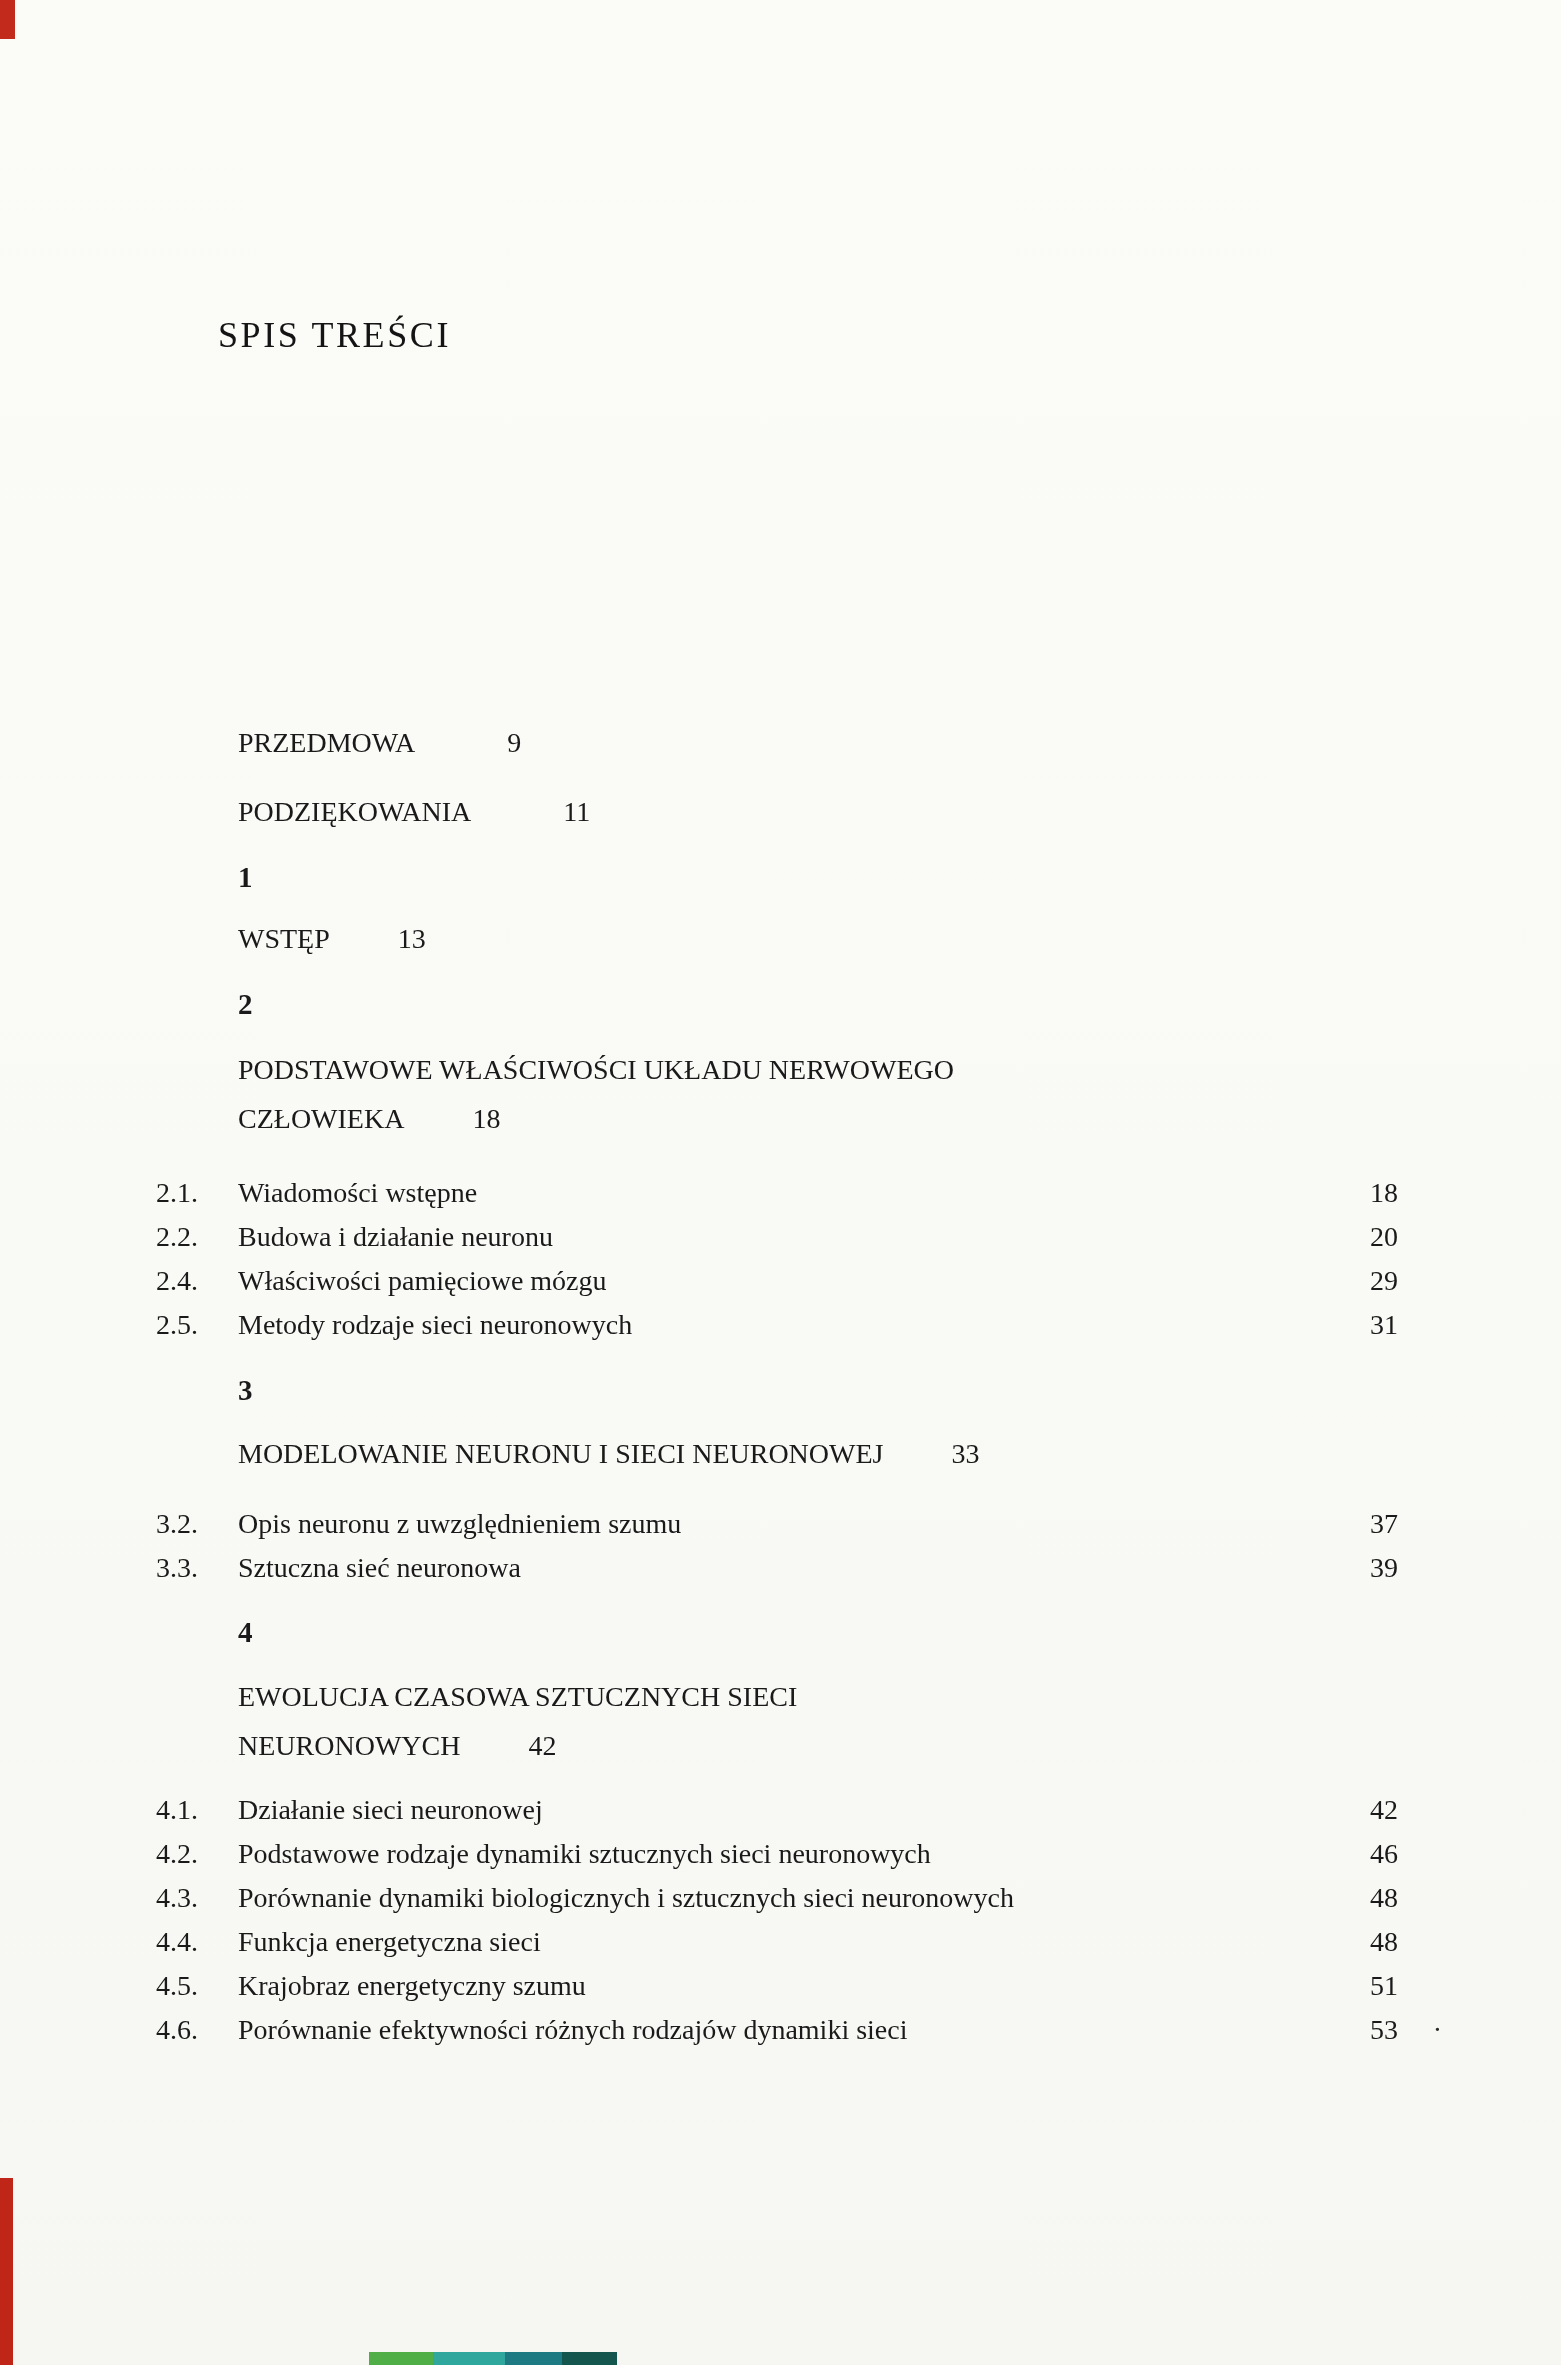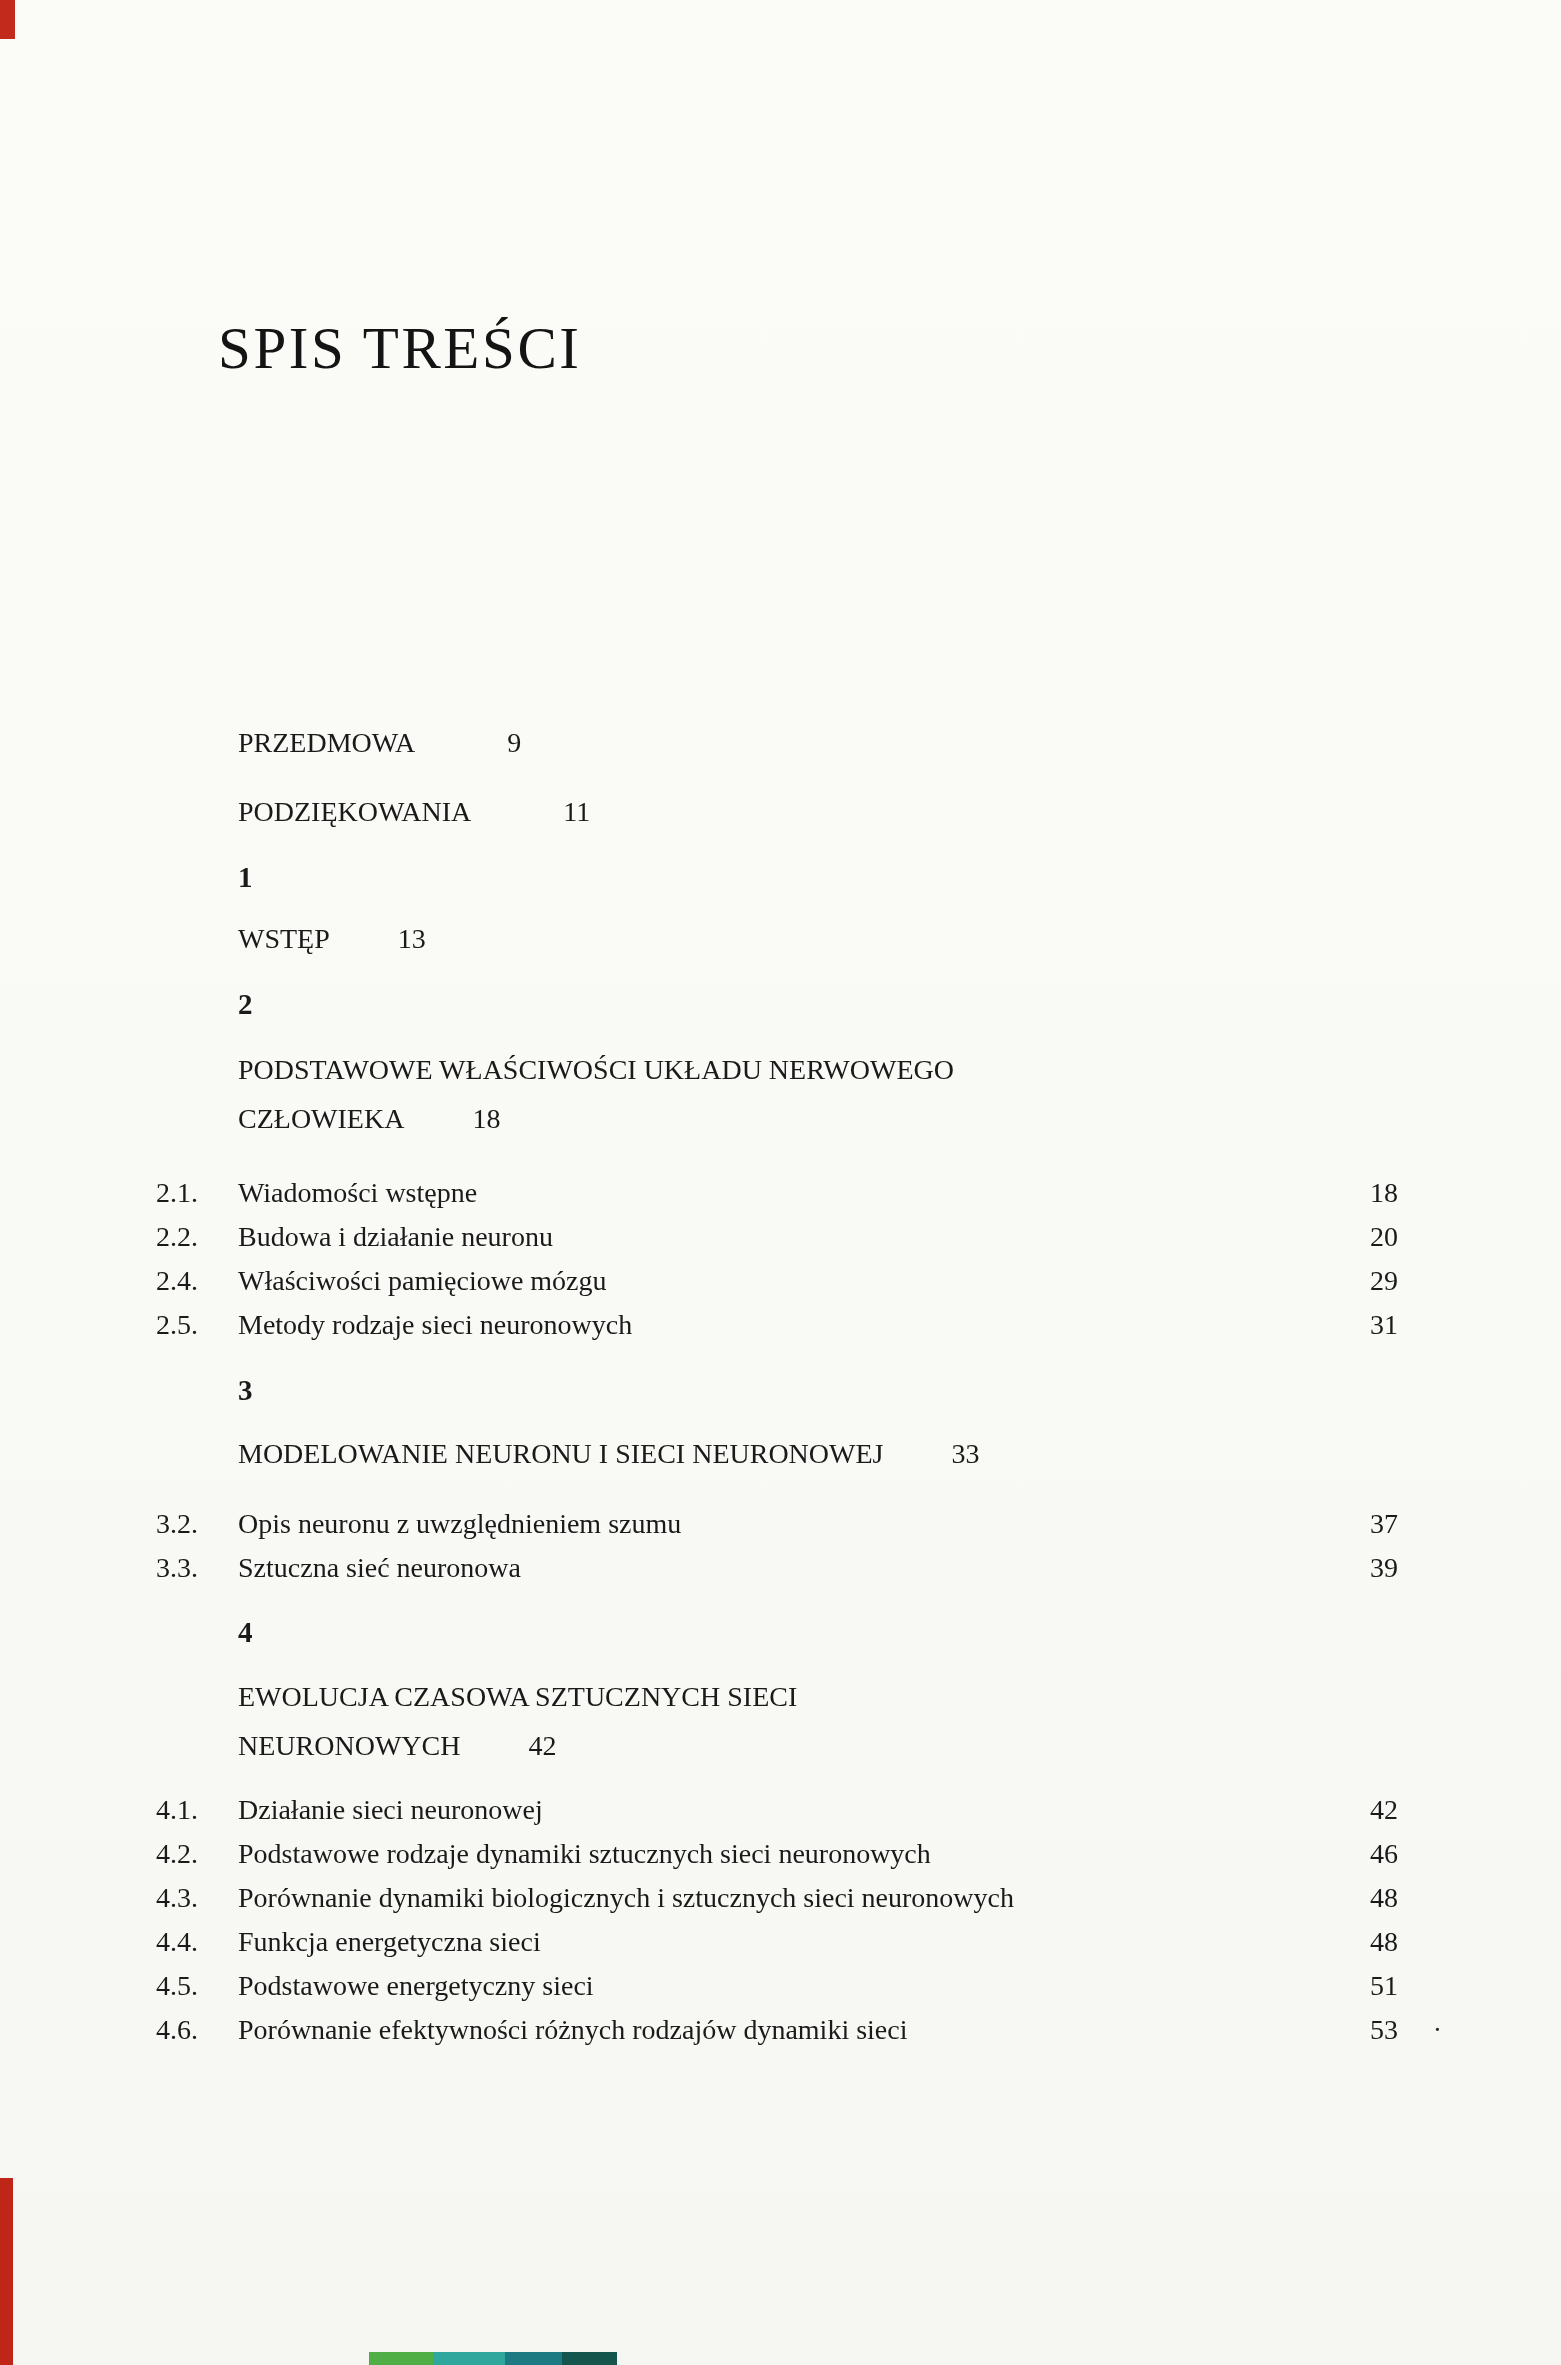--- a/index.html
+++ b/index.html
@@ -36,21 +36,21 @@
       #4fae45 0%, #4fae45 26%,
       #2fa79d 26%, #2fa79d 55%,
       #1d7a82 55%, #1d7a82 78%,
       #14564e 78%, #14564e 100%);
   }
   .toc-title {
     position: absolute;
     left: 218px;
     top: 314px;
     margin: 0;
-    font-size: 59px;
+    font-size: 36px;
     font-weight: 400;
     letter-spacing: 2.6px;
     color: #141414;
   }
   .content {
     position: absolute;
     left: 156px;
     top: 724px;
     width: 1262px;
     font-size: 28px;
@@ -184,21 +184,21 @@
         <span class="etitle">Porównanie dynamiki biologicznych i sztucznych sieci neuronowych</span>
         <span class="epage">48</span>
       </div>
       <div class="entry">
         <span class="enum">4.4.</span>
         <span class="etitle">Funkcja energetyczna sieci</span>
         <span class="epage">48</span>
       </div>
       <div class="entry">
         <span class="enum">4.5.</span>
-        <span class="etitle">Podstawowe energetyczny sieci</span>
+        <span class="etitle">Krajobraz energetyczny szumu</span>
         <span class="epage">51</span>
       </div>
       <div class="entry entry-last-wrap">
         <span class="enum">4.6.</span>
         <span class="etitle">Porównanie efektywności różnych rodzajów dynamiki sieci</span>
         <span class="epage">53</span>
         <span class="trail-dot">·</span>
       </div>
     </div>
 

